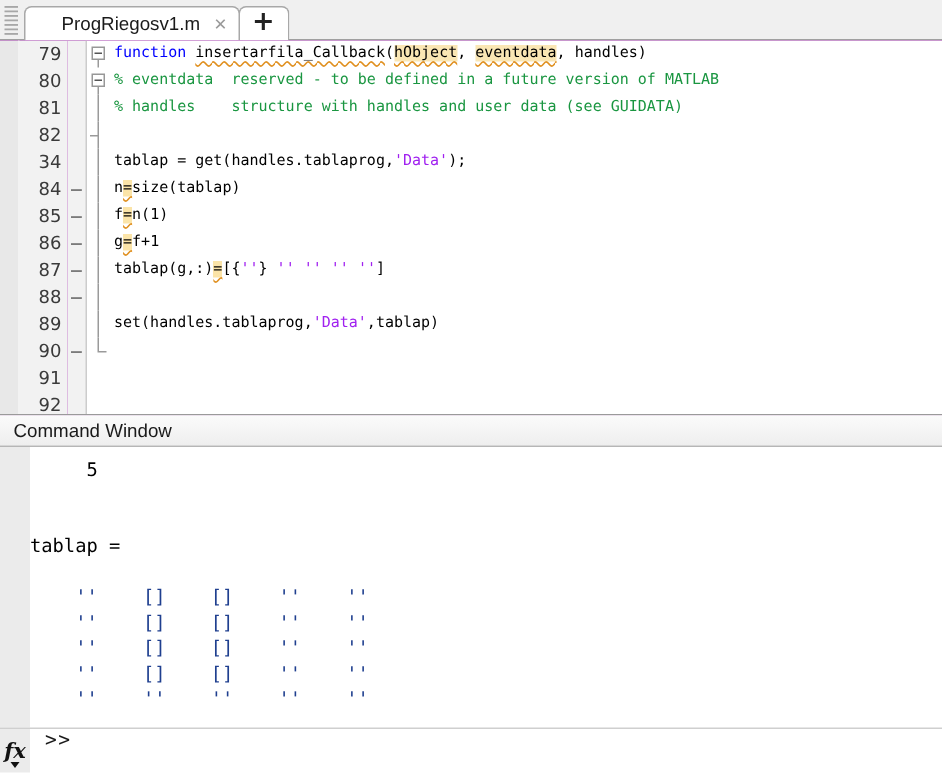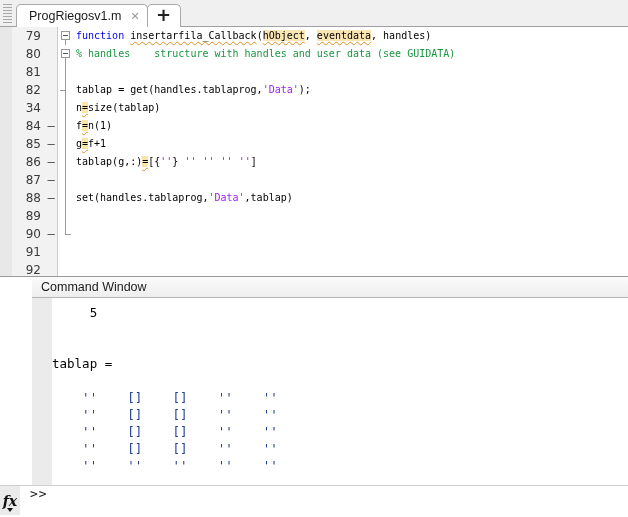--- a/index.html
+++ b/index.html
@@ -33,21 +33,21 @@
     margin-bottom: 2px;
     background-image:
       linear-gradient(to bottom, #9a9a9a 1px, transparent 1px);
     background-size: 100% 3px;
     opacity: .85;
   }
   .tab {
     display: flex;
     align-items: center;
     height: 23px;
-    padding: 0 7px 0 12px;
+    padding: 0 7px 0 24px;
     background: #ffffff;
     border: 1px solid #a8a8a8;
     border-bottom: none;
     border-radius: 5px 5px 0 0;
     box-sizing: border-box;
     margin-left: 4px;
     position: relative;
     top: 1px;
   }
   .tab-label {
@@ -199,21 +199,20 @@
     height: 1px;
     background: #9a9a9a;
   }
 
   
   #cmdwin {
     position: relative;
     height: 238px;
     background: #ffffff;
     box-sizing: border-box;
-    padding-left: 32px;
   }
   #cmdheader {
     height: 21px;
     background: linear-gradient(to bottom, #fbfbfb, #eeeeee);
     border-bottom: 1px solid #b6b6b6;
     display: flex;
     align-items: center;
     padding-left: 9px;
     box-sizing: border-box;
   }
@@ -350,20 +349,21 @@
       <div class="foldline" style="top: 108px; height: 18px;"></div>
       <div class="foldline" style="top: 126px; height: 18px;"></div>
       <div class="foldline" style="top: 144px; height: 18px;"></div>
       <div class="foldline" style="top: 162px; height: 18px;"></div>
       <div class="foldline" style="top: 180px; height: 18px;"></div>
       <div class="foldline" style="top: 198px; height: 9px;"></div>
       <div class="foldtick" style="top: 207px;"></div>
     </div>
   <div id="code">
       <div class="codeline row"><span class="kw">function </span><span class="squig">insertarfila_Callback</span><span>(</span><span class="hl squig">hObject</span><span>, </span><span class="hl squig">eventdata</span><span>, handles)</span></div>
+      <div class="codeline row"><span class="cmt">% eventdata  reserved - to be defined in a future version of MATLAB</span></div>
       <div class="codeline row"><span class="cmt">% handles    structure with handles and user data (see GUIDATA)</span></div>
       <div class="codeline row">&nbsp;</div>
       <div class="codeline row"><span>tablap = get(handles.tablaprog,</span><span class="str">'Data'</span><span>);</span></div>
       <div class="codeline row"><span>n</span><span class="eqwarn squig">=</span><span>size(tablap)</span></div>
       <div class="codeline row"><span>f</span><span class="eqwarn squig">=</span><span>n(1)</span></div>
       <div class="codeline row"><span>g</span><span class="eqwarn squig">=</span><span>f+1</span></div>
       <div class="codeline row"><span>tablap(g,:)</span><span class="eqwarn squig">=</span><span>[{</span><span class="str">''</span><span>} </span><span class="str">''</span><span> </span><span class="str">''</span><span> </span><span class="str">''</span><span> </span><span class="str">''</span><span>]</span></div>
       <div class="codeline row">&nbsp;</div>
       <div class="codeline row"><span>set(handles.tablaprog,</span><span class="str">'Data'</span><span>,tablap)</span></div>
       <div class="codeline row">&nbsp;</div>

